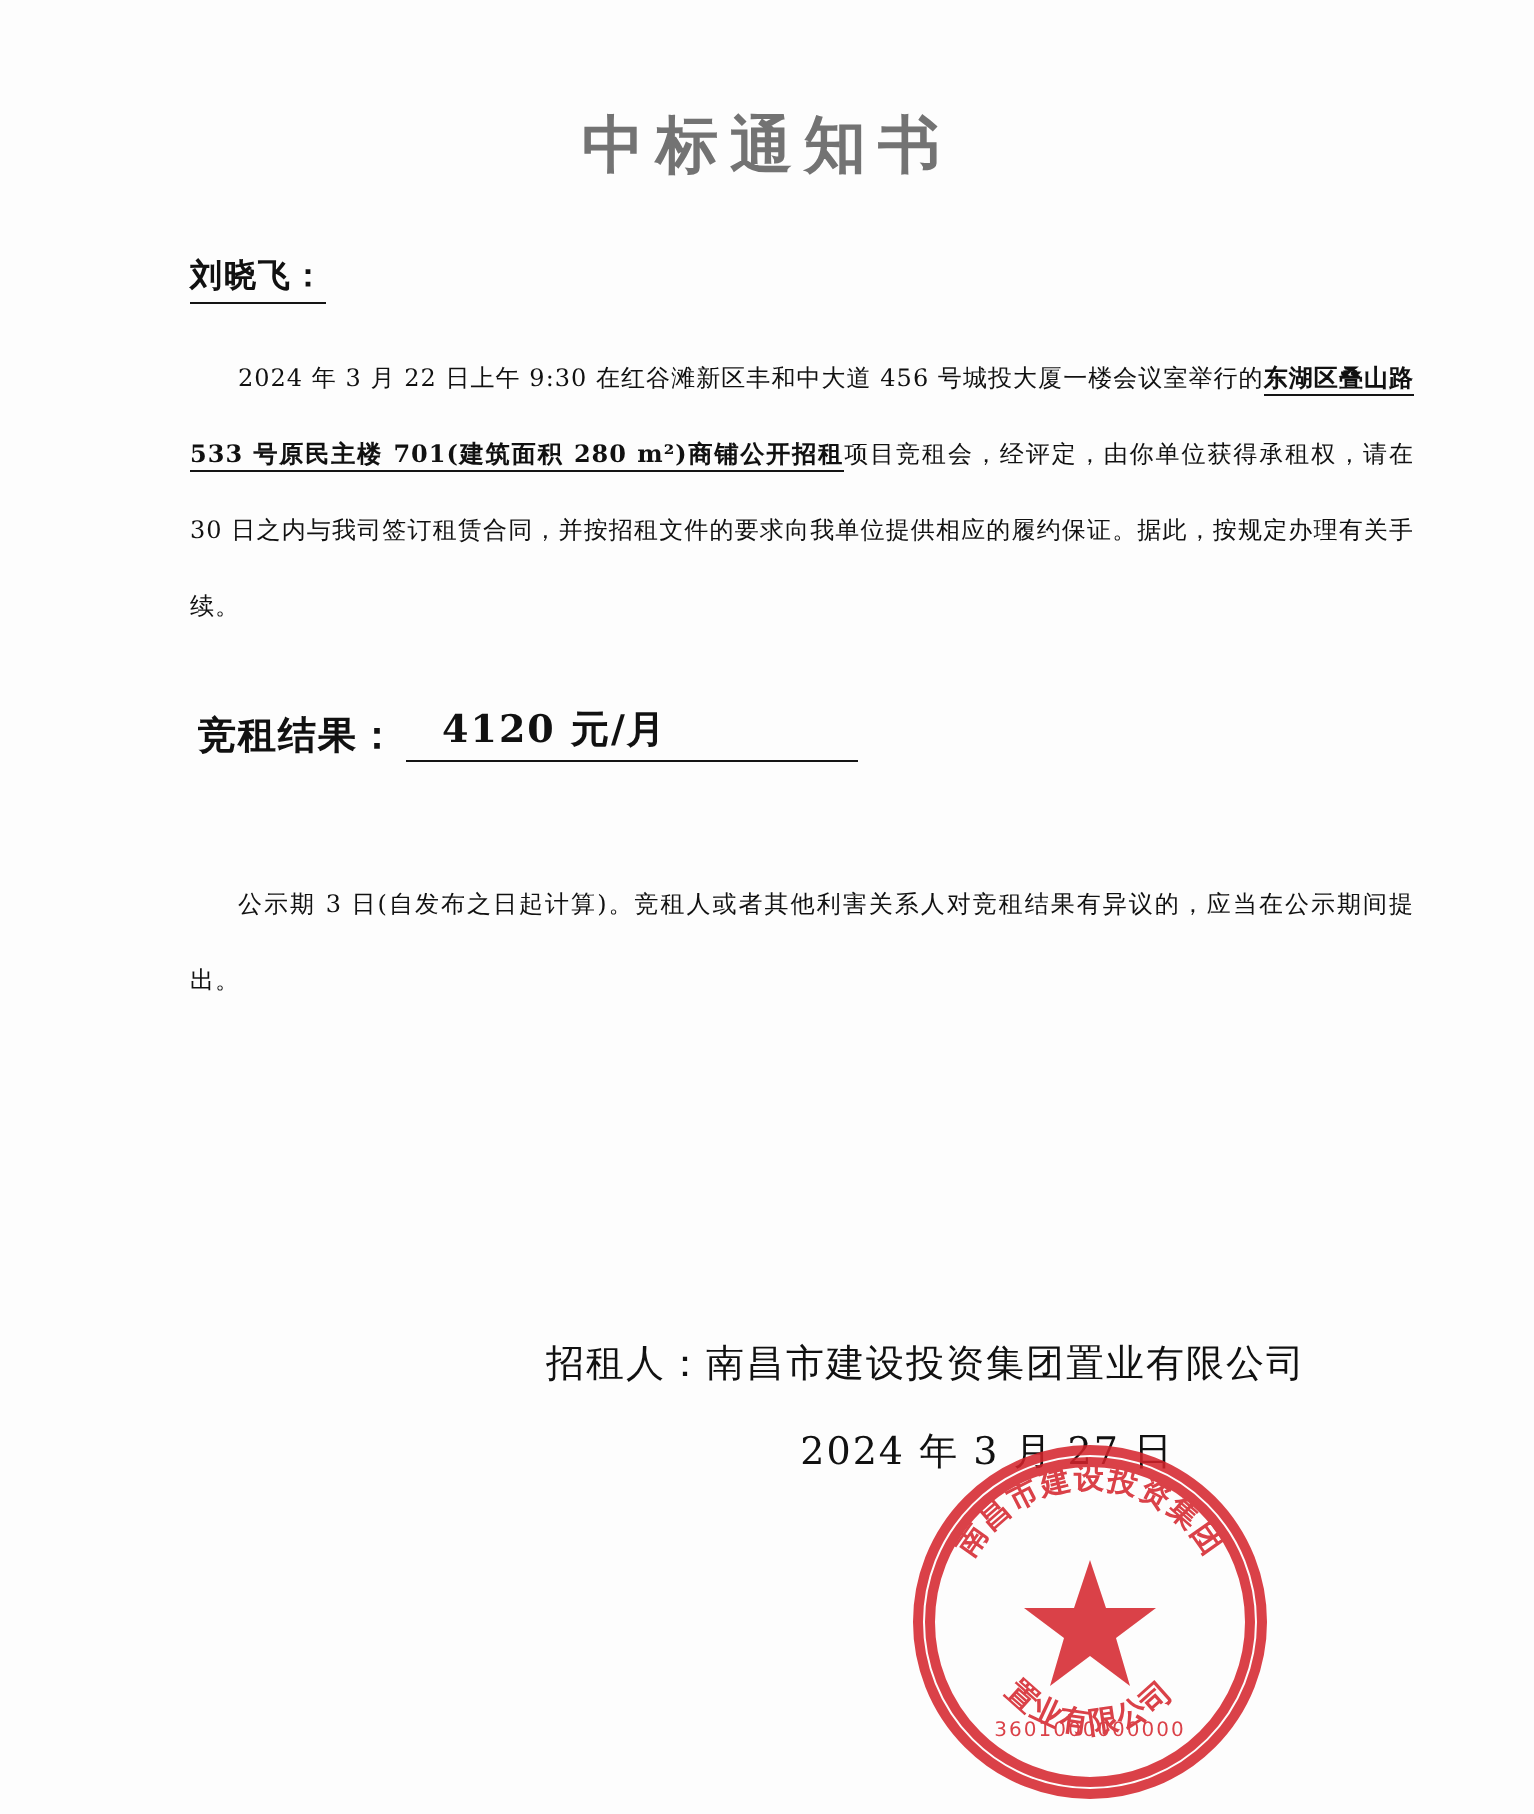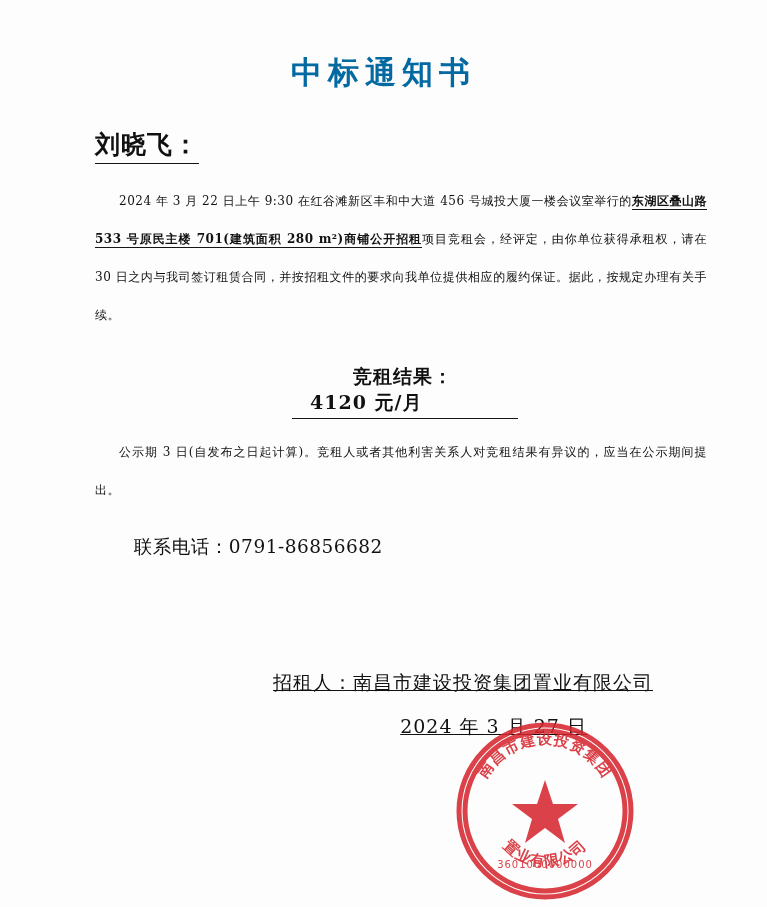--- a/index.html
+++ b/index.html
@@ -23,32 +23,32 @@
   }
 
   .doc-title {
     text-align: center;
     font-family: "DejaVu Serif", "Liberation Serif", serif;
     font-weight: bold;
     font-size: 31px;
     letter-spacing: 6px;
     margin: 0;
     padding-top: 52px;
-    color: #0369a1;
+    color: #737373;
   }
 
   .body-block {
     position: absolute;
     left: 95px;
     right: 60px;
     top: 128px;
   }
 
   .salutation {
-    font-size: 25px;
+    font-size: 16px;
     font-weight: bold;
     letter-spacing: 1px;
     margin: 0 0 18px 0;
     display: inline-block;
     border-bottom: 1.5px solid #151515;
     padding-bottom: 2px;
   }
 
   .para {
     font-size: 12px;
@@ -63,58 +63,56 @@
     font-weight: bold;
     border-bottom: 1.5px solid #151515;
     padding-bottom: 1px;
   }
 
   .result-row {
     margin-top: 30px;
     font-size: 19px;
     letter-spacing: 1px;
     display: flex;
-    align-items: center;
+    align-items: flex-end;
     padding-left: 4px;
-    flex-direction: column;
   }
   .result-label {
     font-weight: bold;
     white-space: nowrap;
   }
   .result-value {
     font-weight: bold;
     border-bottom: 1.6px solid #151515;
     min-width: 200px;
     padding: 0 8px 2px 18px;
     margin-left: 4px;
   }
 
   .para2 {
-    margin-top: 14px;
+    margin-top: 52px;
   }
 
   .contact-block {
     margin-top: 20px;
     font-size: 18.5px;
     line-height: 36px;
     letter-spacing: 0.5px;
     padding-left: 2.1em;
   }
 
   .signature-block {
     position: absolute;
     left: 0;
     right: 52px;
     top: 660px;
     text-align: right;
     font-size: 19px;
     line-height: 44px;
     letter-spacing: 1px;
-    text-decoration: underline;
   }
   .sig-line {
     display: block;
     padding-right: 62px;
   }
   .sig-date {
     display: block;
     padding-right: 128px;
   }
 
@@ -166,21 +164,20 @@
     <p class="para"><span>2024 年 3 月 22 日上午 9:30 在红谷滩新区丰和中大道 456 号城投大厦一楼会议室举行的</span><span class="underline-bold">东湖区叠山路 533 号原民主楼 701(建筑面积 280 m²)商铺公开招租</span><span>项目竞租会，经评定，由你单位获得承租权，请在 30 日之内与我司签订租赁合同，并按招租文件的要求向我单位提供相应的履约保证。据此，按规定办理有关手续。</span></p>
 
     <div class="result-row">
       <span class="result-label">竞租结果：</span>
       <span class="result-value">4120 元/月</span>
     </div>
 
     <p class="para para2">公示期 3 日(自发布之日起计算)。竞租人或者其他利害关系人对竞租结果有异议的，应当在公示期间提出。</p>
 
     <div class="contact-block">
-      <div>联系电话：0791-86856682</div>
     </div>
 
   </div>
 
   <div class="signature-block">
     <span class="sig-line">招租人：南昌市建设投资集团置业有限公司</span>
     <span class="sig-date">2024 年 3 月 27 日</span>
   </div>
 
   <div class="seal">

